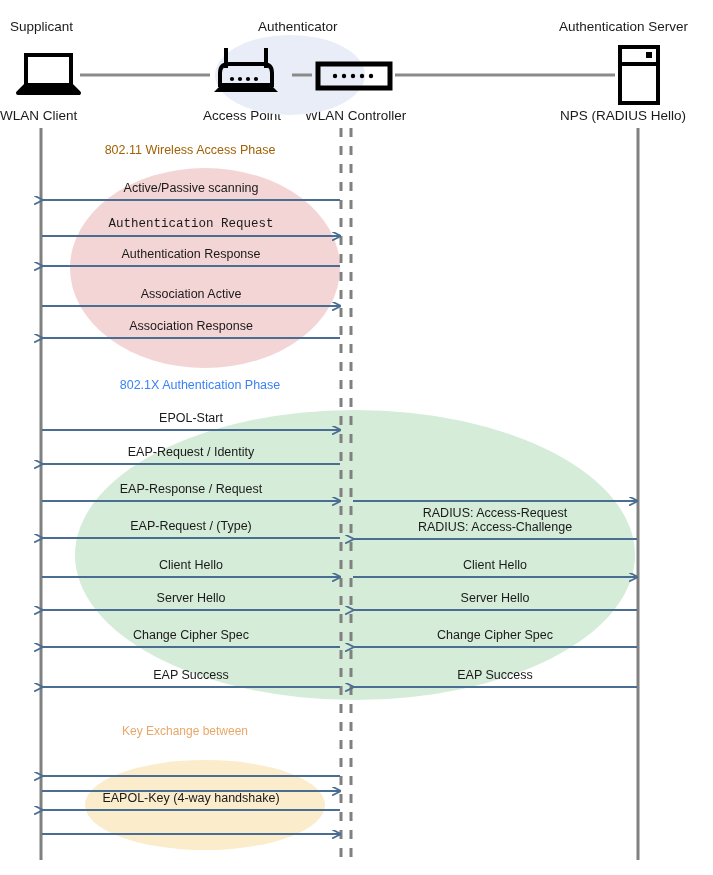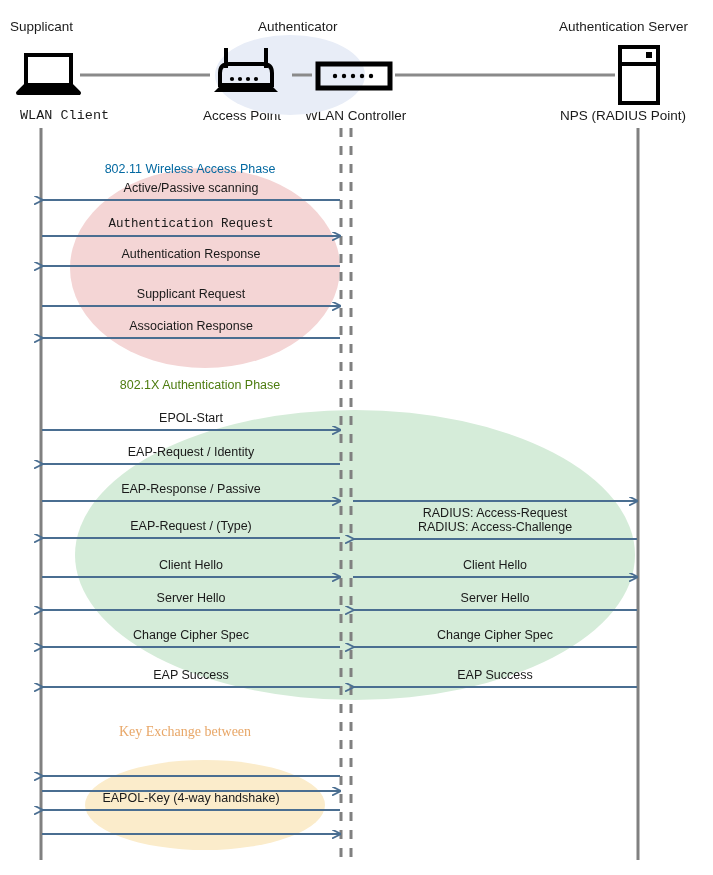--- a/index.html
+++ b/index.html
@@ -22,24 +22,24 @@
 </style>
 </head>
 <body>
 
 <div id="diagram">
 
   <div class="role-label" style="left:10px;top:19px;">Supplicant</div>
   <div class="role-label" style="left:258px;top:19px;">Authenticator</div>
   <div class="role-label" style="left:559px;top:19px;">Authentication Server</div>
 
-  <div class="node-label" style="left:20px;top:108px;font-family:Liberation Mono, monospace;">WLAN Client</div>
+  <div class="node-label" style="left:0;top:108px;">WLAN Client</div>
   <div class="node-label" style="left:203px;top:108px;">Access Point</div>
   <div class="node-label" style="left:305px;top:108px;">WLAN Controller</div>
-  <div class="node-label" style="left:560px;top:108px;">NPS (RADIUS Point)</div>
+  <div class="node-label" style="left:560px;top:108px;">NPS (RADIUS Hello)</div>
 
   <svg width="713" height="875" viewBox="0 0 713 875" style="position:absolute;left:0;top:0;">
 
     <ellipse cx="290" cy="75" rx="75" ry="40" fill="#e8edf7"></ellipse>
 
     <line x1="80" y1="75" x2="210" y2="75" stroke="#8a8a8a" stroke-width="3"></line>
     <line x1="292" y1="75" x2="312" y2="75" stroke="#8a8a8a" stroke-width="3"></line>
     <line x1="395" y1="75" x2="615" y2="75" stroke="#8a8a8a" stroke-width="3"></line>
 
     <g fill="none" stroke="#000" stroke-width="4">
@@ -111,39 +111,39 @@
         <line x1="42" x2="340" y1="834" y2="834" stroke="#4a6e91" stroke-width="1.8" marker-end="url(#ah-r)"></line>
         <line x1="353" x2="637" y1="501" y2="501" stroke="#4a6e91" stroke-width="1.8" marker-end="url(#ah-r)"></line>
         <line x1="637" x2="353" y1="539" y2="539" stroke="#4a6e91" stroke-width="1.8" marker-end="url(#ah-l)"></line>
         <line x1="353" x2="637" y1="577" y2="577" stroke="#4a6e91" stroke-width="1.8" marker-end="url(#ah-r)"></line>
         <line x1="637" x2="353" y1="610" y2="610" stroke="#4a6e91" stroke-width="1.8" marker-end="url(#ah-l)"></line>
         <line x1="637" x2="353" y1="647" y2="647" stroke="#4a6e91" stroke-width="1.8" marker-end="url(#ah-l)"></line>
         <line x1="637" x2="353" y1="687" y2="687" stroke="#4a6e91" stroke-width="1.8" marker-end="url(#ah-l)"></line>
       </g>
   </svg>
 
-  <div class="phase-label" style="left:190px;top:160px;transform:translateX(-50%);color:#0369a1;">802.11 Wireless Access Phase</div>
+  <div class="phase-label" style="left:190px;top:141px;transform:translateX(-50%);color:#a16207;">802.11 Wireless Access Phase</div>
 
-  <div class="phase-label" style="left:200px;top:376px;transform:translateX(-50%);color:#4d7c0f;">802.1X Authentication Phase</div>
+  <div class="phase-label" style="left:200px;top:376px;transform:translateX(-50%);color:#3b82f6;">802.1X Authentication Phase</div>
 
   <div style="position:absolute;left:185px;top:722px;transform:translateX(-50%);
-              text-align:center;font-size:14px;line-height:19px;color:#e8a768;
-              white-space:nowrap;font-family:Liberation Serif, serif;">
+              text-align:center;font-size:12px;line-height:19px;color:#e8a768;
+              white-space:nowrap;">
     <div>Key Exchange between</div>
   </div>
 
   <div id="label-layer">
       <div class="msg-label" style="left: 191px; top: 181px;">Active/Passive scanning</div>
       <div class="msg-label" style="left: 191px; top: 217px; font-family: Liberation Mono, monospace;">Authentication Request</div>
       <div class="msg-label" style="left: 191px; top: 247px;">Authentication Response</div>
-      <div class="msg-label" style="left: 191px; top: 287px;">Supplicant Request</div>
+      <div class="msg-label" style="left: 191px; top: 287px;">Association Active</div>
       <div class="msg-label" style="left: 191px; top: 319px;">Association Response</div>
       <div class="msg-label" style="left: 191px; top: 411px;">EPOL-Start</div>
       <div class="msg-label" style="left: 191px; top: 445px;">EAP-Request / Identity</div>
-      <div class="msg-label" style="left: 191px; top: 482px;">EAP-Response / Passive</div>
+      <div class="msg-label" style="left: 191px; top: 482px;">EAP-Response / Request</div>
       <div class="msg-label" style="left: 191px; top: 519px;">EAP-Request / (Type)</div>
       <div class="msg-label" style="left: 191px; top: 558px;">Client Hello</div>
       <div class="msg-label" style="left: 191px; top: 591px;">Server Hello</div>
       <div class="msg-label" style="left: 191px; top: 628px;">Change Cipher Spec</div>
       <div class="msg-label" style="left: 191px; top: 668px;">EAP Success</div>
       <div class="msg-label" style="left: 191px; top: 791px;">EAPOL-Key (4-way handshake)</div>
       <div class="msg-label" style="left: 495px; top: 506px;">RADIUS: Access-Request</div>
       <div class="msg-label" style="left: 495px; top: 520px;">RADIUS: Access-Challenge</div>
       <div class="msg-label" style="left: 495px; top: 558px;">Client Hello</div>
       <div class="msg-label" style="left: 495px; top: 591px;">Server Hello</div>

